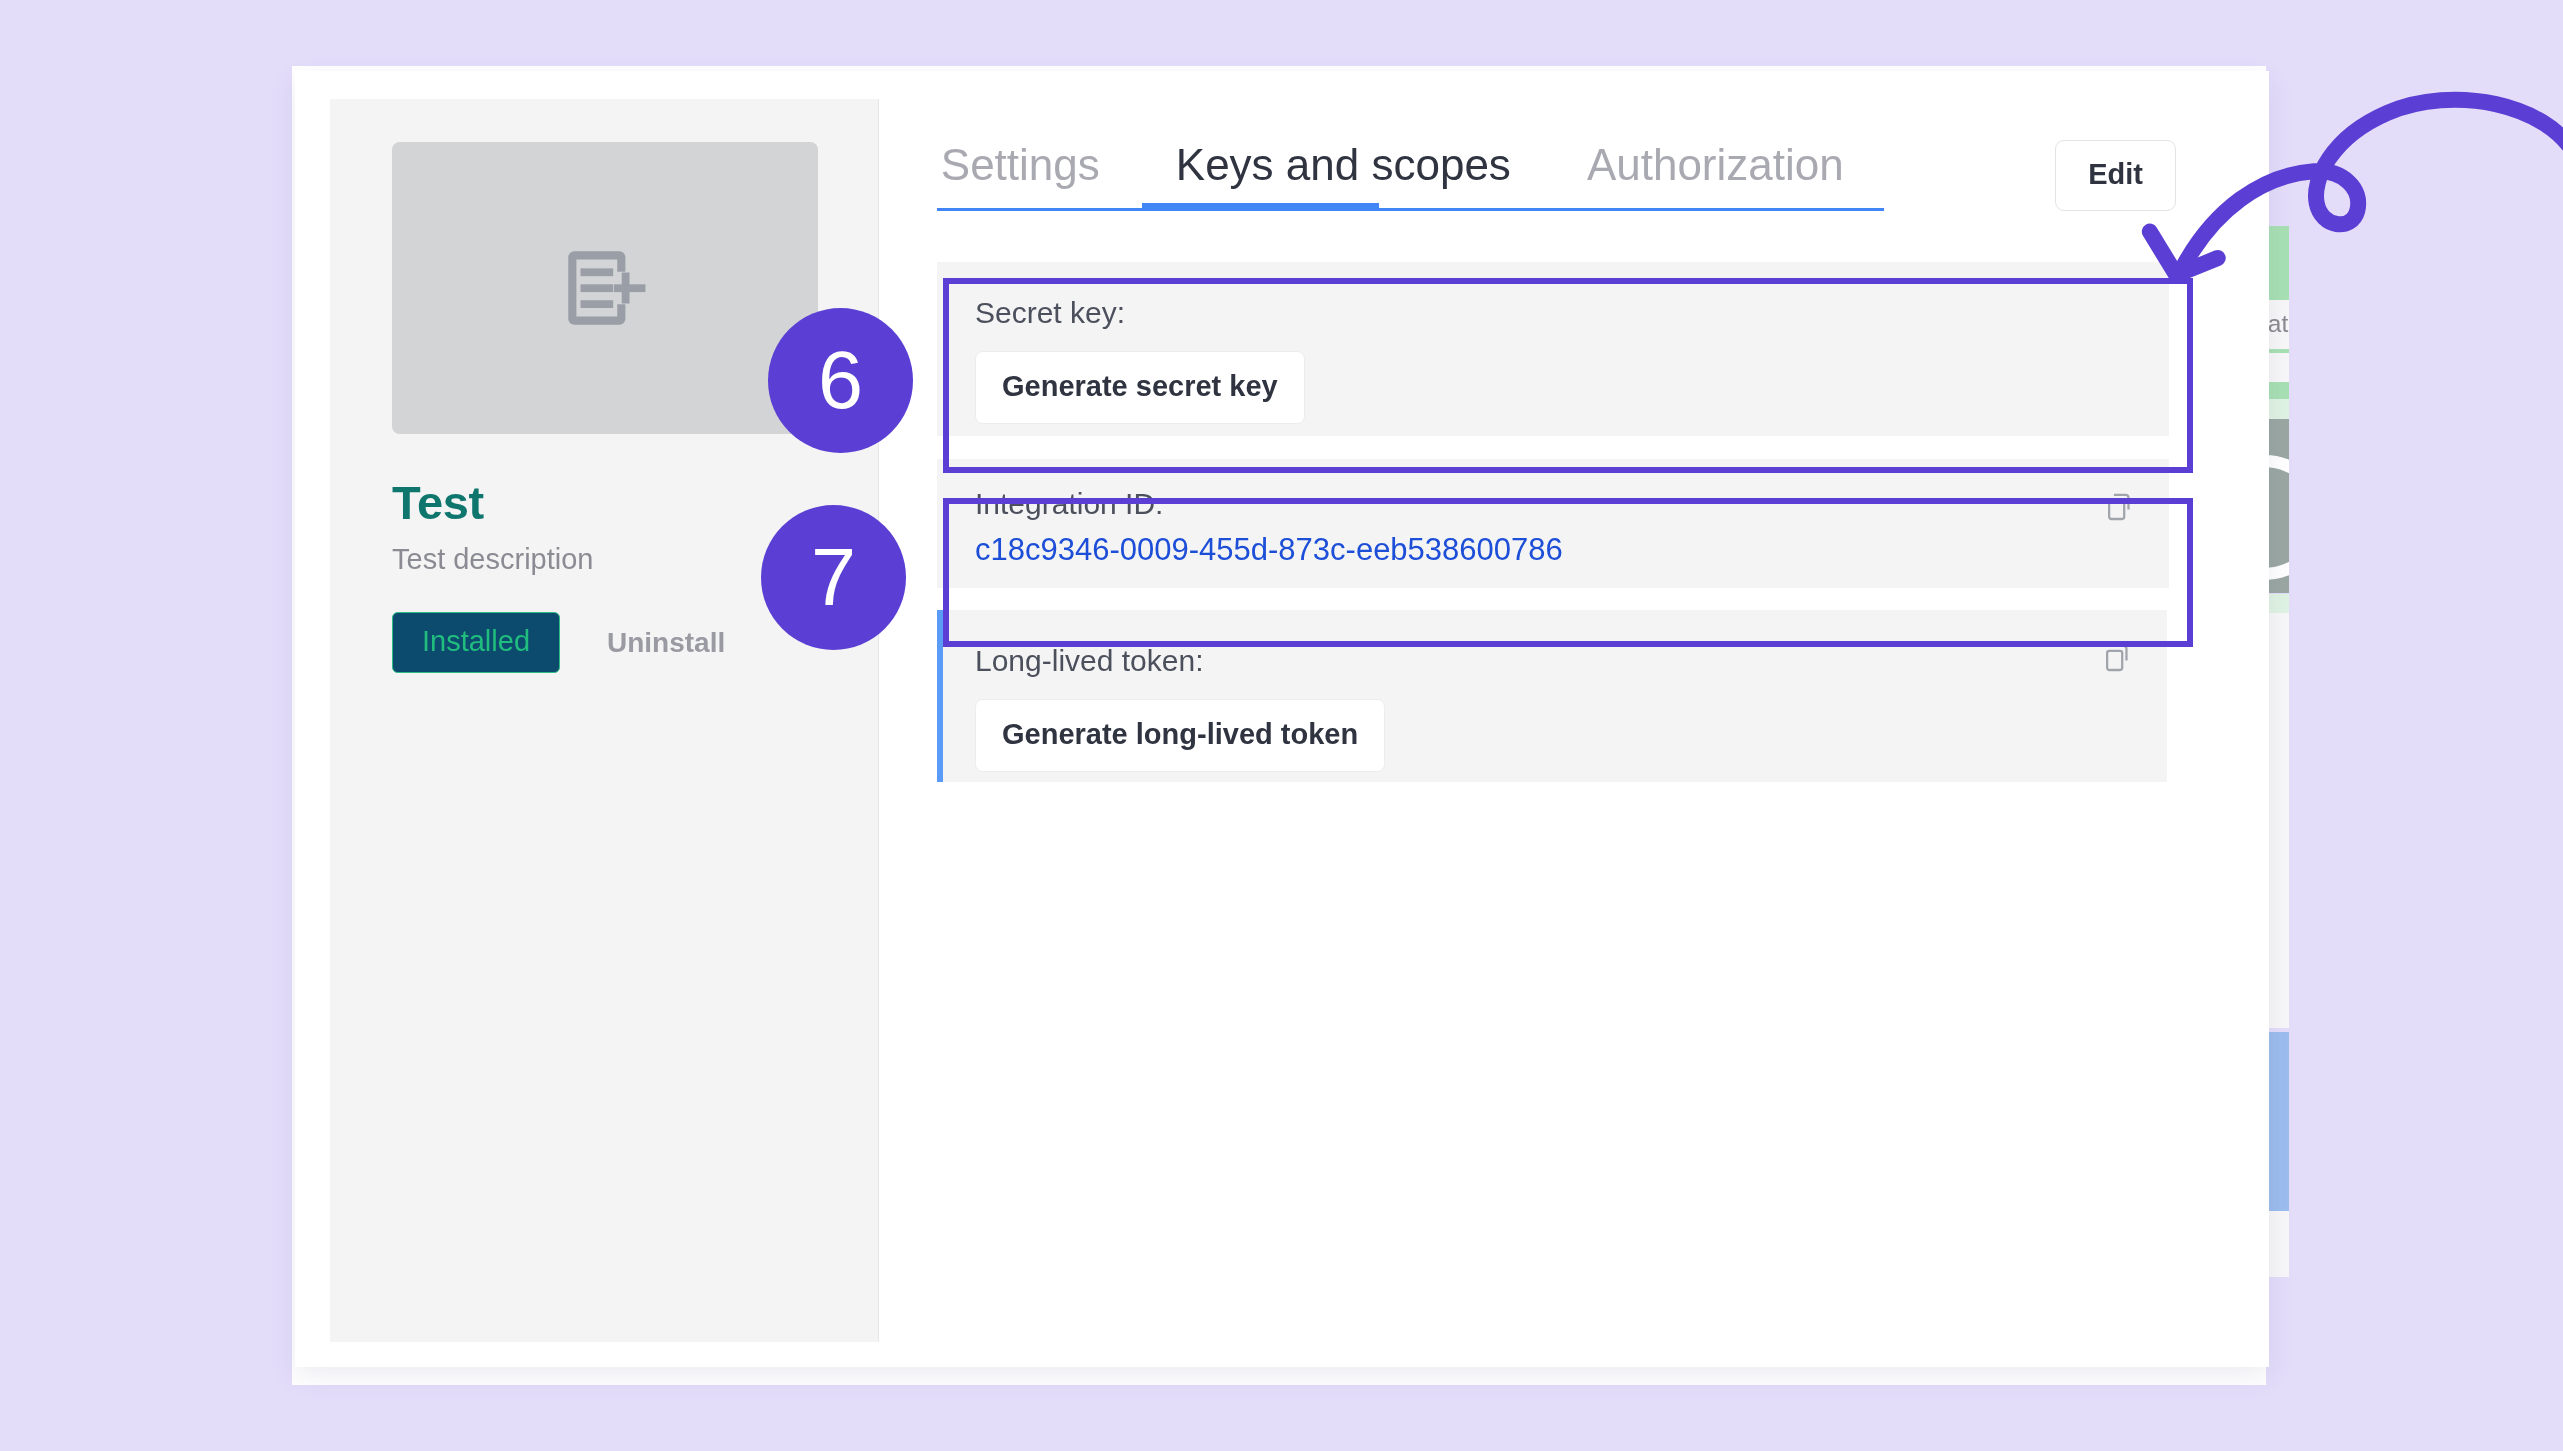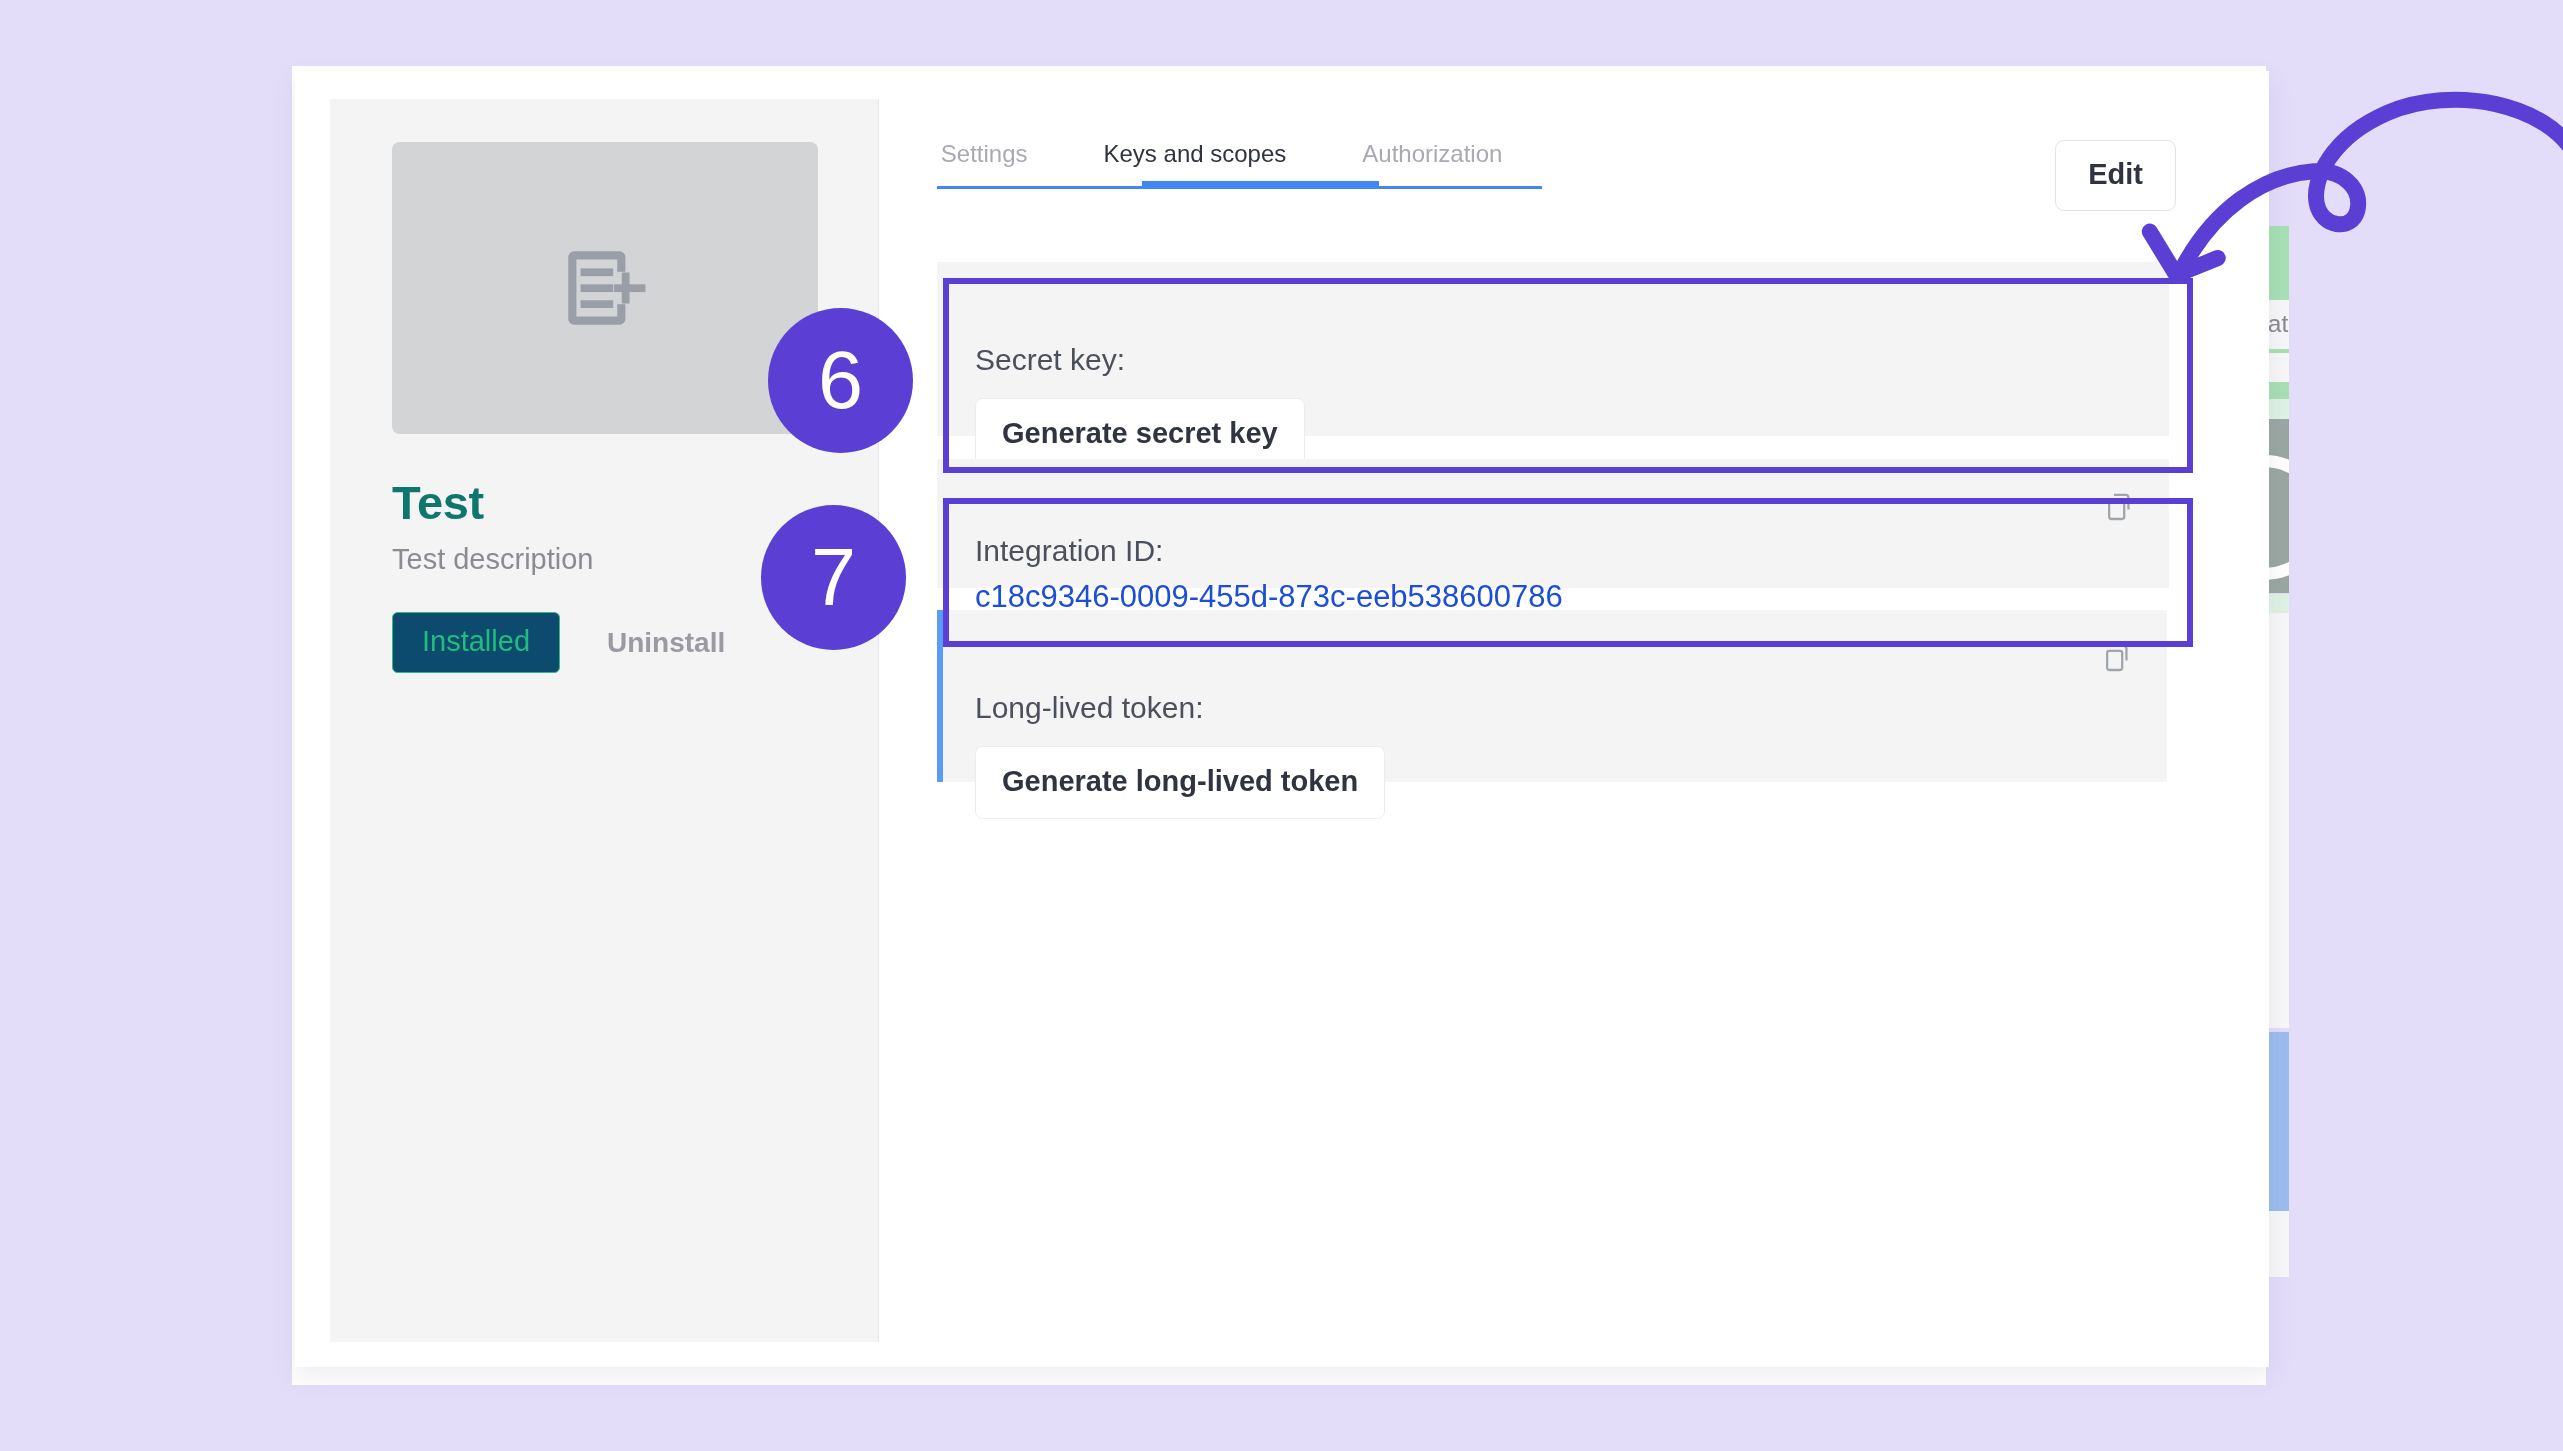--- a/index.html
+++ b/index.html
@@ -220,21 +220,21 @@
     align-items: flex-start;
     justify-content: space-between;
   }
   .tabs {
     position: relative;
     display: flex;
     gap: 0;
     padding-bottom: 21px;
   }
   .tab {
-    font-size: 24px;
+    font-size: 44px;
     color: #a9a9b2;
     padding: 0 40px 0 0;
     white-space: nowrap;
     text-align: right;
   }
   .tab:first-child { padding-left: 3.8px; }
   .tab + .tab { padding-left: 36px; }
   .tab.active {
     color: #2f3440;
     font-weight: 400;
@@ -272,21 +272,20 @@
   .cards { margin-top: 51px; }
 
   .key-card {
     background: #f4f4f5;
     padding: 34px 38px 38px;
     position: relative;
   }
   .key-card .card-label {
     font-size: 30px;
     color: #4b505c;
-    margin-top: 47px;
   }
   .gen-button {
     margin-top: 21px;
     background: #ffffff;
     border: 1.9px solid #ececef;
     border-radius: 7.5px;
     font-size: 29px;
     font-weight: 700;
     color: #2f3440;
     padding: 20px 26px 21.7px;

